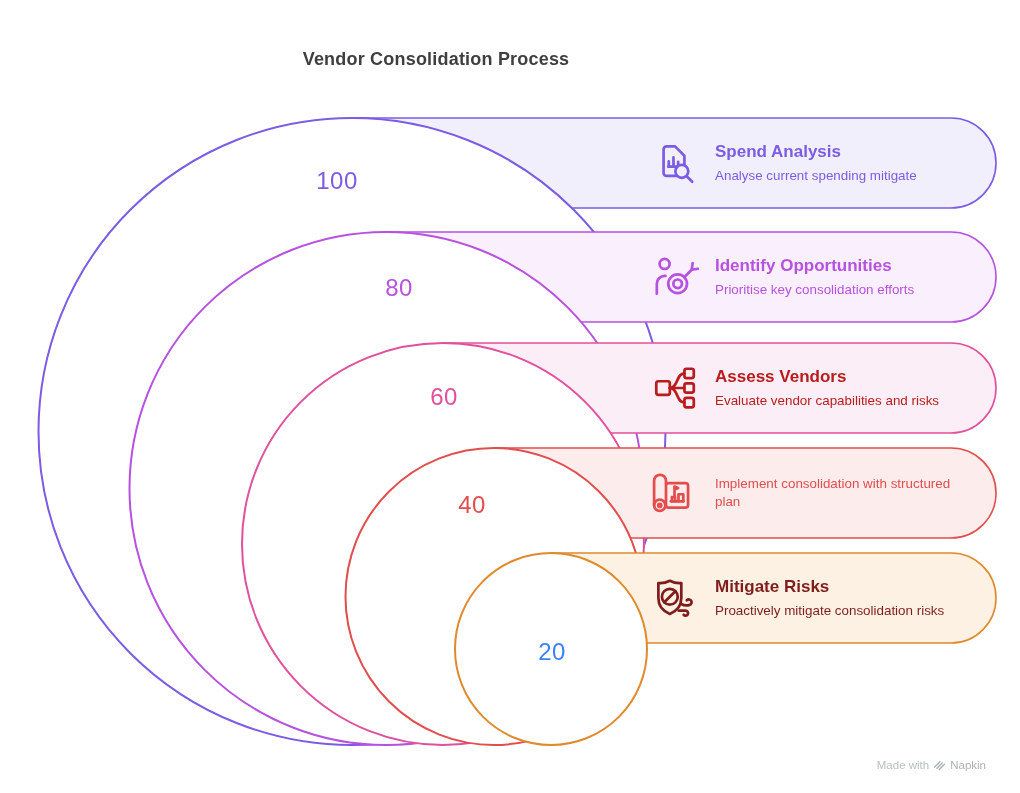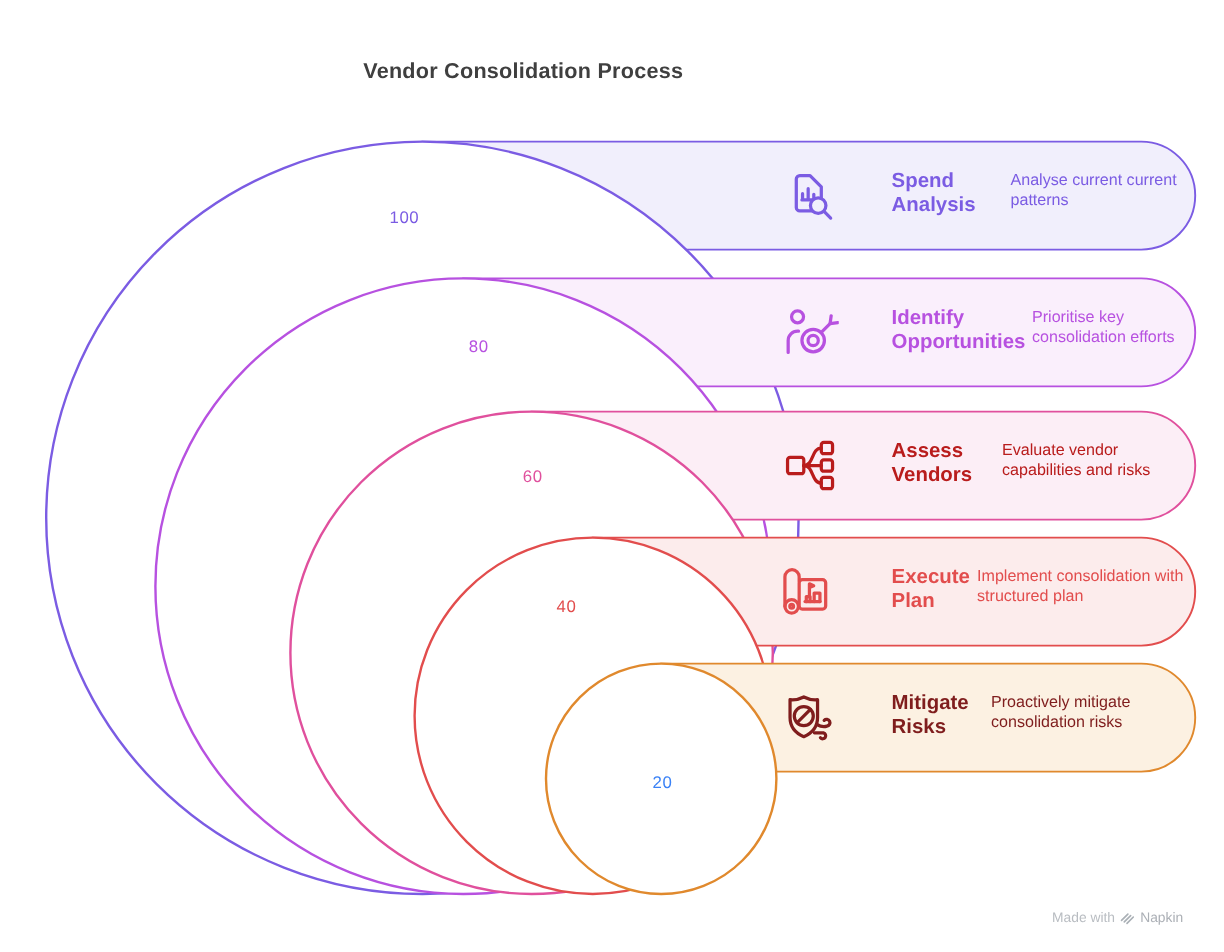--- a/index.html
+++ b/index.html
@@ -7,30 +7,30 @@
     position:relative;width:1020px;height:793px;background:#ffffff;
     font-family:"Liberation Sans", sans-serif;overflow:hidden;
   }
   .diagram-title{
     position:absolute;top:49px;left:0;width:872px;text-align:center;
     font-size:18px;font-weight:700;color:#3f3f3f;letter-spacing:.2px;
   }
   #circles-svg{position:absolute;left:0;top:0;}
   .circle-num{
     position:absolute;transform:translate(-50%,-50%);
-    font-size:14px;font-weight:400;letter-spacing:.5px;text-align:center;
+    font-size:24px;font-weight:400;letter-spacing:.5px;text-align:center;
   }
   .card-content{
     position:absolute;left:640px;width:352px;height:90px;
     display:flex;align-items:center;gap:15px;padding-left:8px;box-sizing:border-box;
   }
   .icon-wrap{width:52px;height:52px;flex:0 0 auto;display:flex;align-items:center;justify-content:center;}
   .icon-wrap svg{width:50px;height:50px;stroke:currentColor;fill:none;stroke-width:2.6;
     stroke-linecap:round;stroke-linejoin:round;}
-  .texts{display:flex;flex-direction:row;margin-left:28px;}
+  .texts{display:flex;flex-direction:column;}
   .card-title{font-size:17px;font-weight:700;margin-bottom:5px;}
   .card-desc{font-size:13.4px;font-weight:400;line-height:1.34;max-width:240px;}
   .watermark{
     position:absolute;top:759px;right:34px;display:flex;align-items:center;gap:4px;
     font-size:11.5px;color:#b9bdc2;padding-left:16px;
   }
   .watermark .brand{color:#acb0b6;}
   .napkin-logo{width:13px;height:12px;stroke:#aab0b6;stroke-width:1.7;stroke-linecap:round;}
 </style>
 </head>
@@ -63,21 +63,21 @@
     <div class="icon-wrap">
       <svg viewBox="0 0 48 48">
         <path d="M25 8 l9 9 v16.5 a2.8 2.8 0 0 1 -2.8 2.8 h-14.4 a2.8 2.8 0 0 1 -2.8 -2.8 v-22.7 a2.8 2.8 0 0 1 2.8 -2.8 z"></path>
         <path d="M19 27.5 v-5 m4.5 5 v-9 m4.5 9 v-4.5 M18.5 27.5 h10"></path>
         <circle class="bg-fill" cx="31.5" cy="32" r="6.2" fill="#F1EFFC"></circle>
         <path d="M36.2 36.7 L41.5 42"></path>
       </svg>
     </div>
     <div class="texts">
       <div class="card-title">Spend Analysis</div>
-      <div class="card-desc">Analyse current current patterns</div>
+      <div class="card-desc">Analyse current spending mitigate</div>
     </div>
   </div>
 
   <div class="card-content" style="top: 232px; color: rgb(183, 81, 224);">
     <div class="icon-wrap">
       <svg viewBox="0 0 48 48">
         <circle cx="15" cy="11.5" r="4.8"></circle>
         <path d="M7.5 40 v-9.5 a7.5 7.5 0 0 1 7.5 -7.5 h.8"></path>
         <circle cx="27.5" cy="30.5" r="9"></circle>
         <circle cx="27.5" cy="30.5" r="4.1"></circle>
@@ -116,21 +116,20 @@
         <circle cx="10.3" cy="35.8" r="5.4"></circle>
         <circle cx="10.3" cy="35.8" r="1.5"></circle>
         <rect x="16.3" y="14.5" width="21.2" height="23.5" rx="2.5"></rect>
         <path d="M21 32 h12"></path>
         <path d="M24.5 27 v-9.2 l3.4 1.5 -3.4 1.5"></path>
         <path d="M28.3 32 v-6.8 h4.6 v6.8"></path>
         <path d="M22 32 v-4 h3 v4"></path>
       </svg>
     </div>
     <div class="texts">
-      <div class="card-title">Execute Plan</div>
       <div class="card-desc">Implement consolidation with structured plan</div>
     </div>
   </div>
 
   <div class="card-content" style="top: 553px; color: #7f1d1d;">
     <div class="icon-wrap">
       <svg viewBox="0 0 48 48">
         <path d="M20 7.5 c-3.5 1.8 -7 2.6 -11 2.2 V24 c0 7.8 4.6 12.6 11 15.3 c6.4 -2.7 11 -7.5 11 -15.3 V9.7 c-4 .4 -7.5 -.4 -11 -2.2 z"></path>
         <circle cx="20" cy="22.8" r="7.6"></circle>
         <path d="M14.7 28.1 L25.3 17.5"></path>

